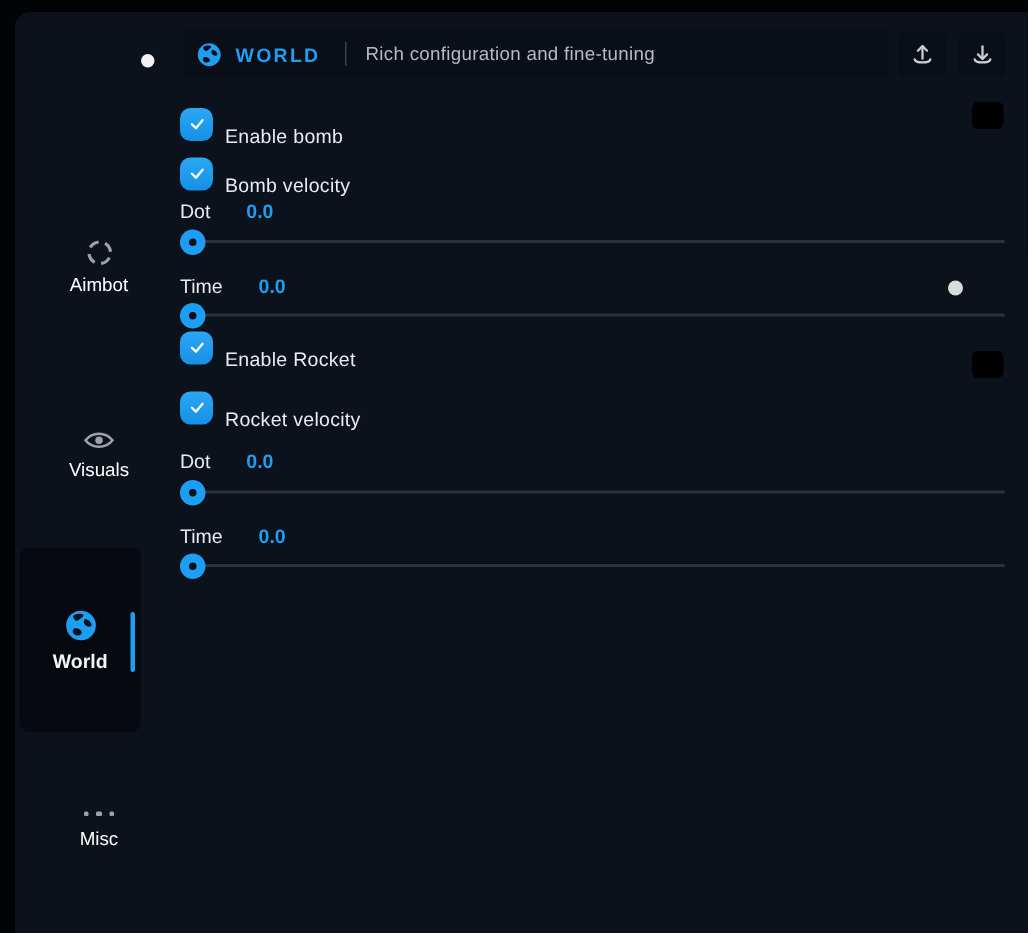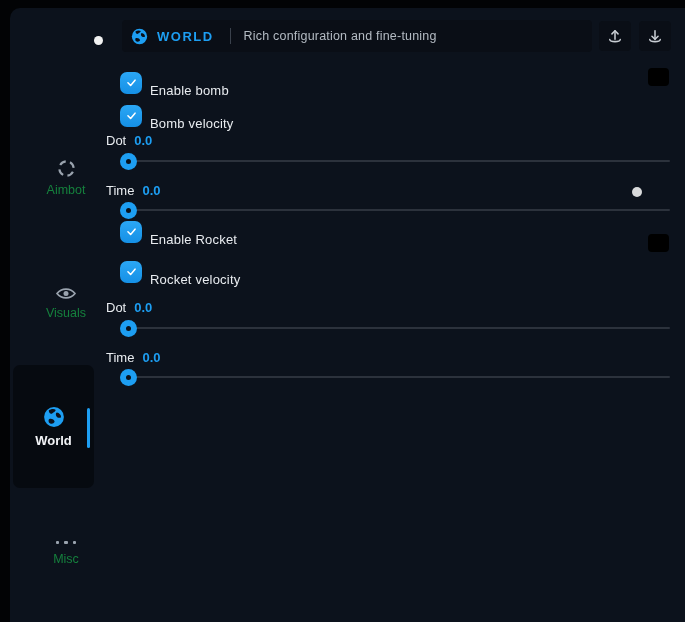--- a/index.html
+++ b/index.html
@@ -16,21 +16,21 @@
   .logo svg { display:block; margin:0 auto; }
   .logo-text { margin-top:5px; font-size:12px; font-weight:bold; letter-spacing:1.5px;
                color:#ccc6b8; }
 
   .white-dot { position:absolute; left:84px; top:28px; width:9px; height:9px;
                border-radius:50%; background:#f2f2f2; }
 
   .nav-item { position:absolute; left:0; width:112px; height:52px;
               display:flex; flex-direction:column; align-items:center;
               justify-content:center; gap:5px; cursor:pointer; }
-  .nav-label { font-size:12.5px; color:#15803d; }
+  .nav-label { font-size:12.5px; color:#ffffff; }
 
   .nav-item.active { left:3px; top:357px; width:81px; height:123px;
                      background:#060a10; border-radius:7px; }
   .nav-item.active .nav-label { color:#f2f4f7; font-weight:bold; font-size:13px; }
   .active-bar { position:absolute; right:4px; top:43px; width:3px; height:40px;
                 border-radius:2px; background:#1d9ef2; }
 
   .misc-dots { display:flex; gap:5px; align-items:center; height:8px; }
   .misc-dots i { width:3.5px; height:3.5px; border-radius:1px; background:#9aa3ae; }
 
@@ -52,21 +52,21 @@
   
   .check-row { position:absolute; left:110px; display:flex; align-items:center; gap:8px; }
   .checkbox { width:22px; height:22px; border-radius:7px;
               background:linear-gradient(180deg,#2ba7f5,#1590e6);
               display:flex; align-items:center; justify-content:center; cursor:pointer; }
   .check-label { font-size:13px; color:#e9ecf0; letter-spacing:.2px;margin-top:16px; }
 
   .swatch { position:absolute; left:638px; width:21px; height:18px; border-radius:4px;
             cursor:pointer; }
 
-  .slider-label { position:absolute; left:96px; display:flex; gap:8px;
+  .slider-label { position:absolute; left:110px; display:flex; gap:24px;
                   font-size:13px; }
   .slider-label .lname { color:#e9ecf0; }
   .slider-label .lvalue { color:#1d9ef2; font-weight:bold; }
 
   .slider { position:absolute; left:110px; width:550px; height:17px; cursor:pointer; }
   .slider .track { position:absolute; left:0; top:7px; width:100%; height:2px;
                    border-radius:1px; background:#2c323c; }
   .slider .handle { position:absolute; left:0; top:0; width:17px; height:17px;
                     border-radius:50%; background:#1d9ef2; }
   .slider .handle::after { content:""; position:absolute; left:6px; top:6px;

